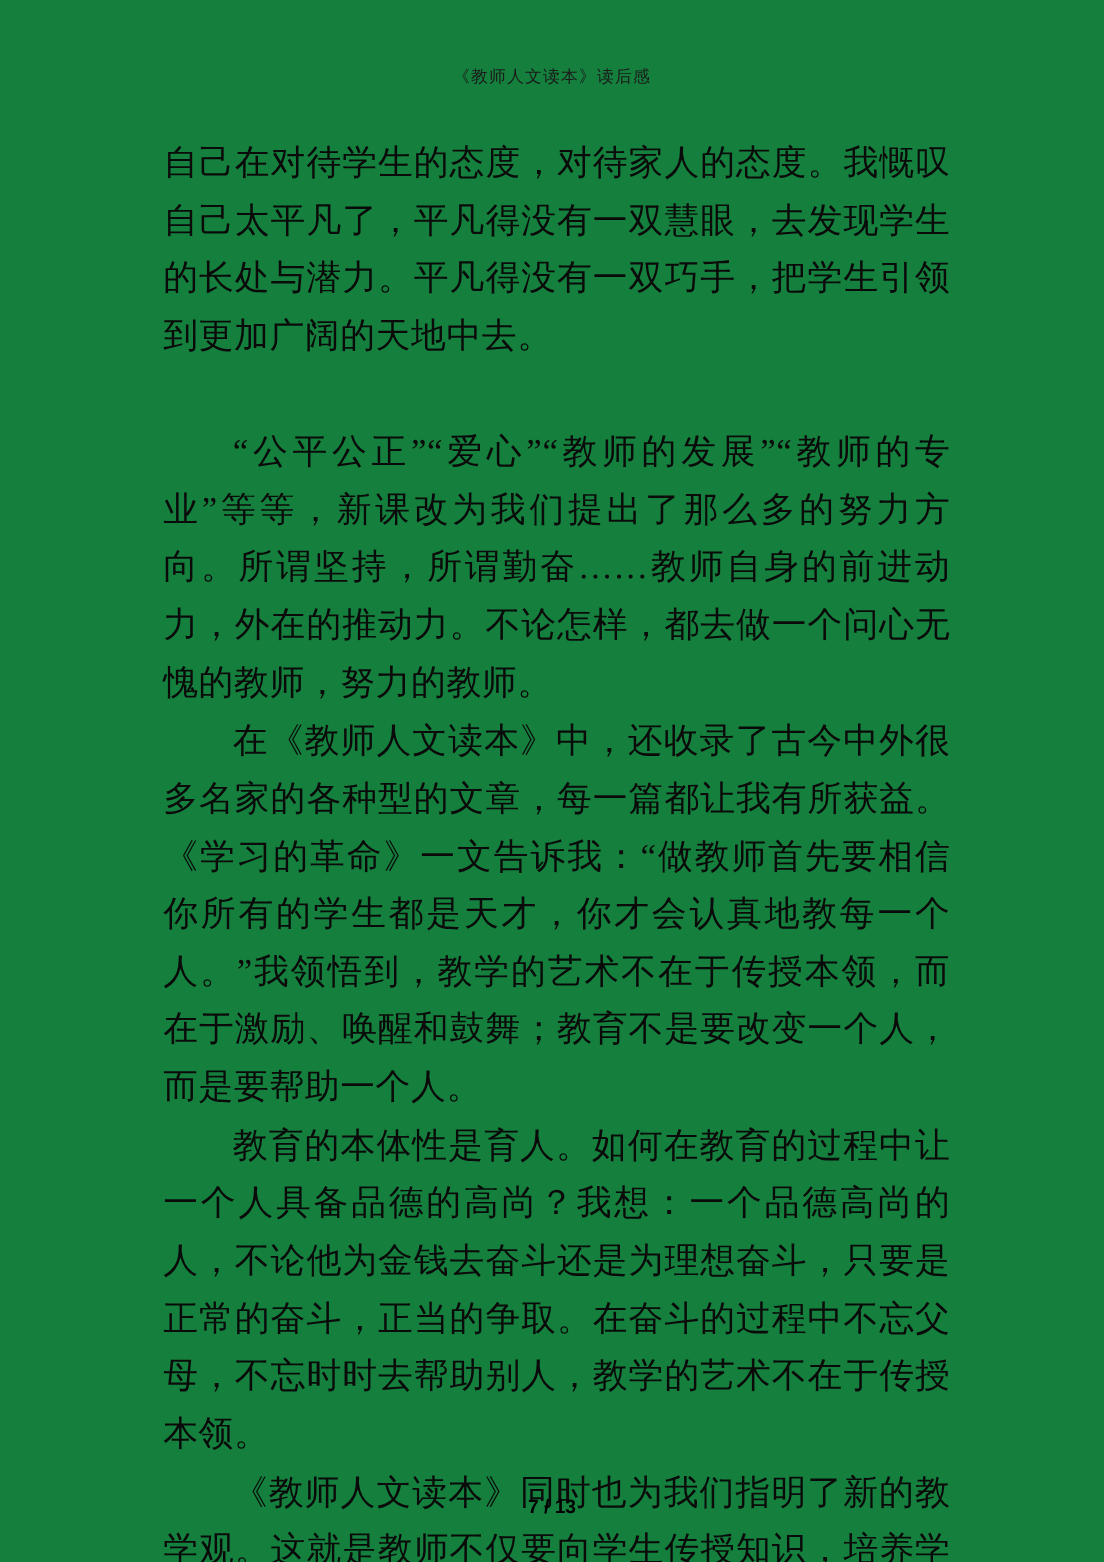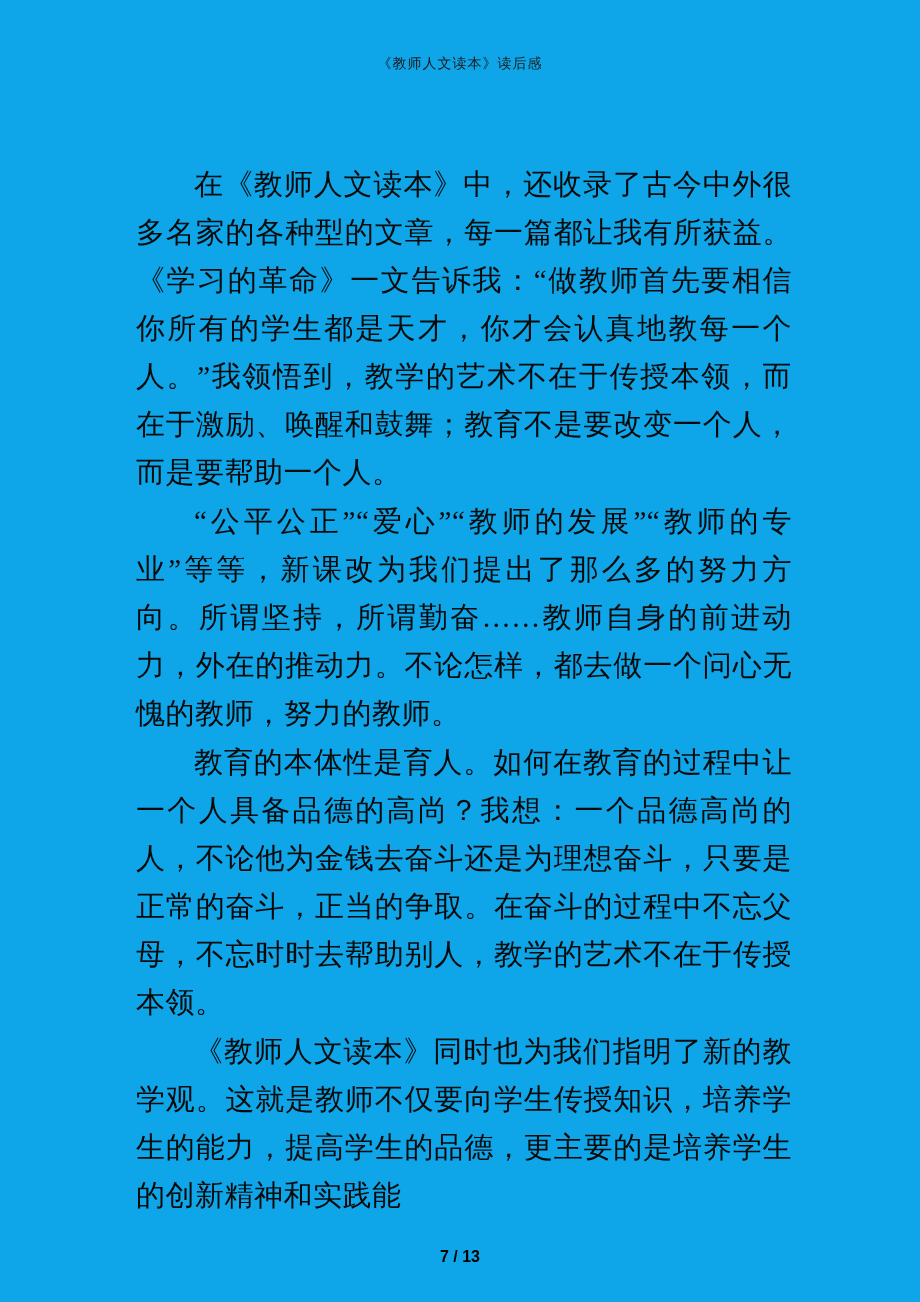--- a/index.html
+++ b/index.html
@@ -1,20 +1,20 @@
 <!DOCTYPE html>
 <html><head>
 <meta charset="utf-8">
 <style>
   html, body { margin: 0; padding: 0; background: #ffffff; }
   .page {
     position: relative;
     width: 920px;
     height: 1302px;
-    background: #0ea5e9;
+    background: #15803d;
     overflow: hidden;
     font-family: "Liberation Serif", "DejaVu Serif", serif;
     color: #000000;
   }
   .doc-header {
     position: absolute;
     top: 55px;
     left: 0;
     width: 100%;
     text-align: center;
@@ -52,26 +52,27 @@
 </head>
 <body>
 
 <div class="page">
 
   <div class="doc-header">
     <span>《教师人文读本》读后感</span>
   </div>
 
   <div class="doc-body">
+    <p class="para">自己在对待学生的态度，对待家人的态度。我慨叹自己太平凡了，平凡得没有一双慧眼，去发现学生的长处与潜力。平凡得没有一双巧手，把学生引领到更加广阔的天地中去。</p>
 
     <div class="blank-line"></div>
 
+    <p class="para indent">“公平公正”“爱心”“教师的发展”“教师的专业”等等，新课改为我们提出了那么多的努力方向。所谓坚持，所谓勤奋……教师自身的前进动力，外在的推动力。不论怎样，都去做一个问心无愧的教师，努力的教师。</p>
+
     <p class="para indent">在《教师人文读本》中，还收录了古今中外很多名家的各种型的文章，每一篇都让我有所获益。《学习的革命》一文告诉我：“做教师首先要相信你所有的学生都是天才，你才会认真地教每一个人。”我领悟到，教学的艺术不在于传授本领，而在于激励、唤醒和鼓舞；教育不是要改变一个人，而是要帮助一个人。</p>
-
-    <p class="para indent">“公平公正”“爱心”“教师的发展”“教师的专业”等等，新课改为我们提出了那么多的努力方向。所谓坚持，所谓勤奋……教师自身的前进动力，外在的推动力。不论怎样，都去做一个问心无愧的教师，努力的教师。</p>
 
     <p class="para indent">教育的本体性是育人。如何在教育的过程中让一个人具备品德的高尚？我想：一个品德高尚的人，不论他为金钱去奋斗还是为理想奋斗，只要是正常的奋斗，正当的争取。在奋斗的过程中不忘父母，不忘时时去帮助别人，教学的艺术不在于传授本领。</p>
 
     <p class="para indent">《教师人文读本》同时也为我们指明了新的教学观。这就是教师不仅要向学生传授知识，培养学生的能力，提高学生的品德，更主要的是培养学生的创新精神和实践能</p>
   </div>
 
   <div class="doc-footer">
     <span>7 / 13</span>
   </div>
 

